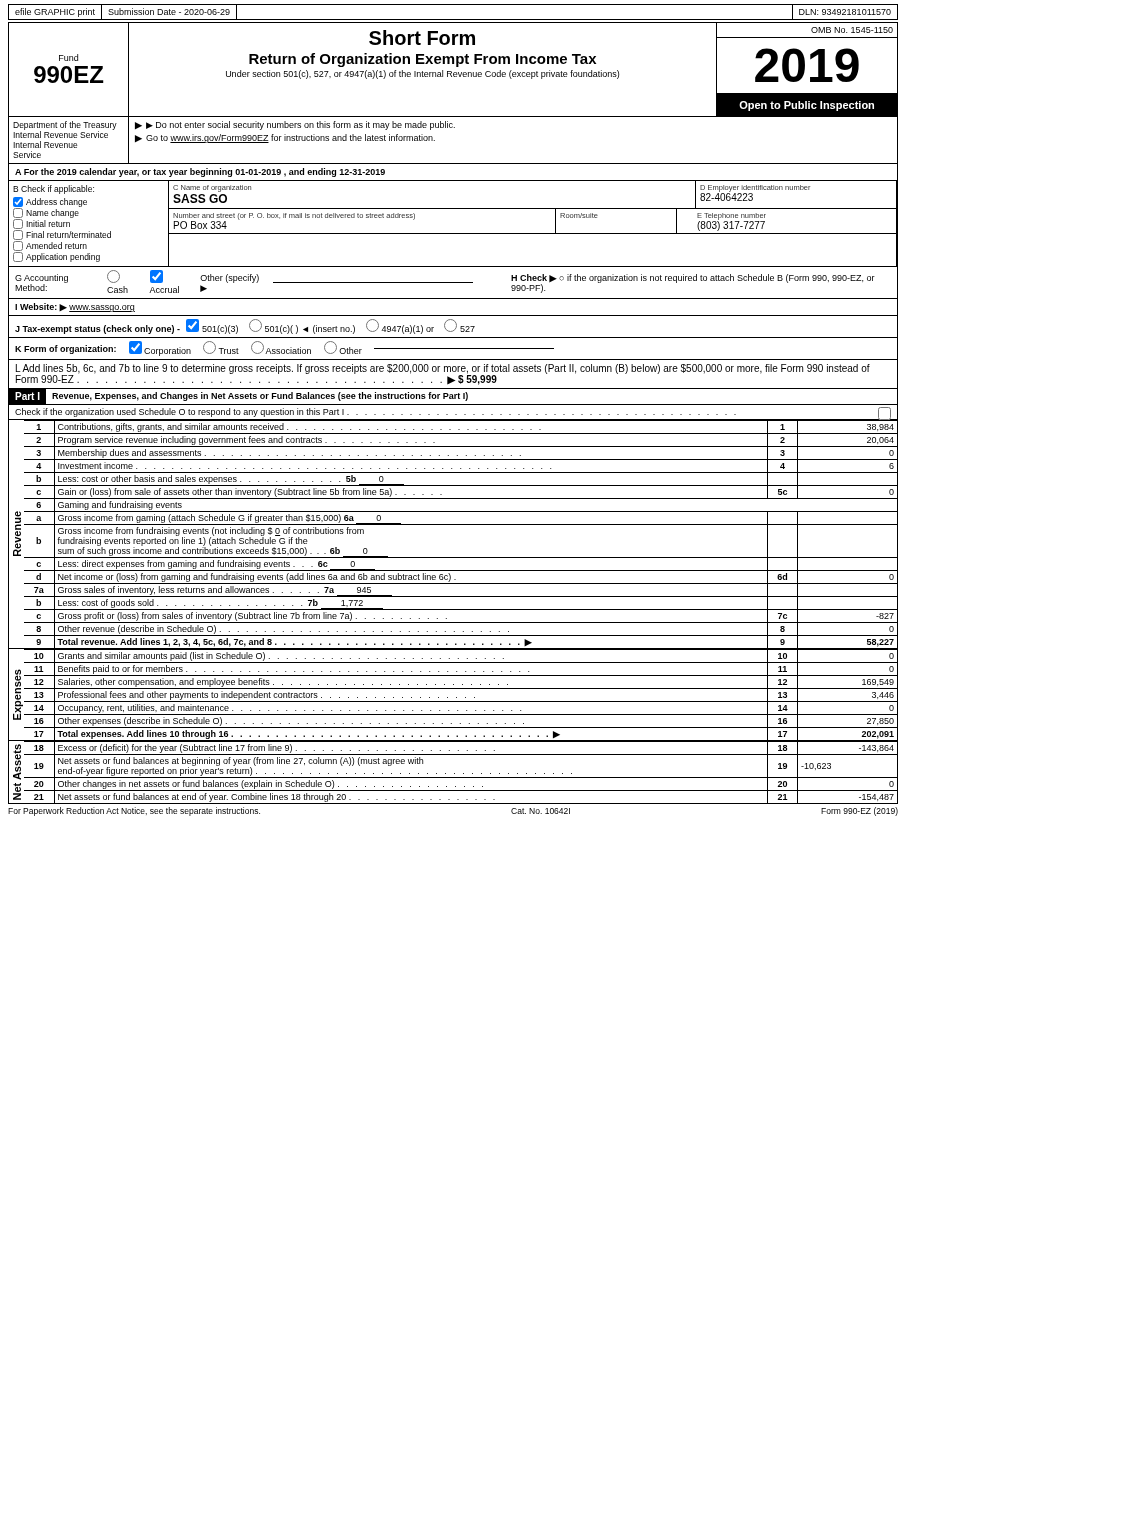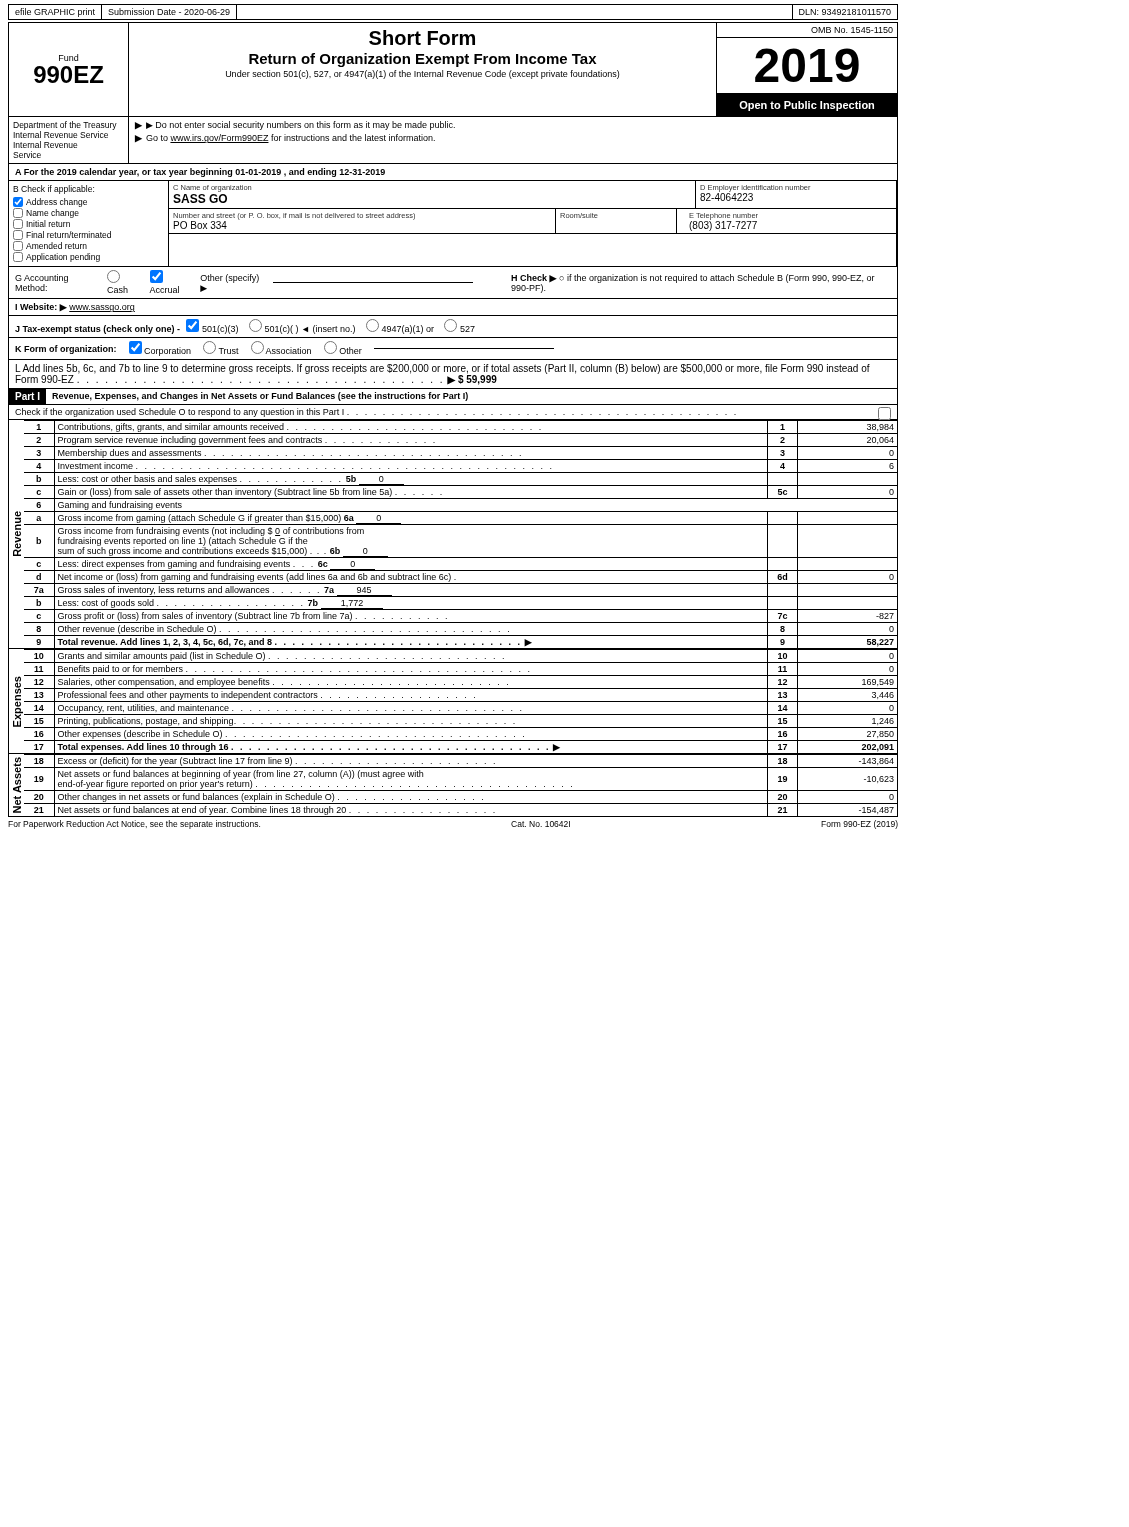--- a/index.html
+++ b/index.html
@@ -393,21 +393,21 @@
       </div>
       <div class="org-address-row">
         <div class="address-box">
           <div class="label-small">Number and street (or P. O. box, if mail is not delivered to street address)</div>
           <div>PO Box 334</div>
         </div>
         <div class="room-box">
           <div class="label-small">Room/suite</div>
           <div></div>
         </div>
-        <div style="width:220px;border-left:1px solid #000;padding:2px 12px;">
+        <div style="width:220px;border-left:1px solid #000;padding:2px 20px;">
           <div class="label-small">E Telephone number</div>
           <div>(803) 317-7277</div>
         </div>
       </div>
     </div>
   </div>
 
   <div class="accounting-row">
     <span>G Accounting Method:</span>
     <span>
@@ -660,26 +660,20 @@
         <td style="width:30px;text-align:center;font-weight:bold;">13</td>
         <td style="width:100px;text-align:right;">3,446</td>
       </tr>
       <tr>
         <td style="width:30px;text-align:center;font-weight:bold;border-left:none;">14</td>
         <td>Occupancy, rent, utilities, and maintenance <span style="letter-spacing:2px;">. . . . . . . . . . . . . . . . . . . . . . . . . . . . . . . . .</span></td>
         <td style="width:30px;text-align:center;font-weight:bold;">14</td>
         <td style="width:100px;text-align:right;">0</td>
       </tr>
       <tr>
-        <td style="width:30px;text-align:center;font-weight:bold;border-left:none;">15</td>
-        <td>Printing, publications, postage, and shipping<span style="letter-spacing:2px;">. . . . . . . . . . . . . . . . . . . . . . . . . . . . . . . .</span></td>
-        <td style="width:30px;text-align:center;font-weight:bold;">15</td>
-        <td style="width:100px;text-align:right;">1,246</td>
-      </tr>
-      <tr>
         <td style="width:30px;text-align:center;font-weight:bold;border-left:none;">16</td>
         <td>Other expenses (describe in Schedule O) <span style="letter-spacing:2px;">. . . . . . . . . . . . . . . . . . . . . . . . . . . . . . . . . .</span></td>
         <td style="width:30px;text-align:center;font-weight:bold;">16</td>
         <td style="width:100px;text-align:right;">27,850</td>
       </tr>
       <tr style="font-weight:bold;">
         <td style="width:30px;text-align:center;font-weight:bold;border-left:none;">17</td>
         <td><strong>Total expenses.</strong> Add lines 10 through 16 <span style="letter-spacing:2px;">. . . . . . . . . . . . . . . . . . . . . . . . . . . . . . . . . . . .</span> ▶</td>
         <td style="width:30px;text-align:center;font-weight:bold;">17</td>
         <td style="width:100px;text-align:right;">202,091</td>
@@ -697,21 +691,21 @@
           <tr>
         <td style="width:30px;text-align:center;font-weight:bold;border-left:none;">18</td>
         <td>Excess or (deficit) for the year (Subtract line 17 from line 9) <span style="letter-spacing:2px;">. . . . . . . . . . . . . . . . . . . . . . .</span></td>
         <td style="width:30px;text-align:center;font-weight:bold;">18</td>
         <td style="width:100px;text-align:right;">-143,864</td>
       </tr>
       <tr>
         <td style="width:30px;text-align:center;font-weight:bold;border-left:none;">19</td>
         <td>Net assets or fund balances at beginning of year (from line 27, column (A)) (must agree with<br>end-of-year figure reported on prior year's return) <span style="letter-spacing:2px;">. . . . . . . . . . . . . . . . . . . . . . . . . . . . . . . . . . . .</span></td>
         <td style="width:30px;text-align:center;font-weight:bold;">19</td>
-        <td style="width:100px;text-align:right;">-10,623</td>
+        <td style="width:100px;text-align:left;">-10,623</td>
       </tr>
       <tr>
         <td style="width:30px;text-align:center;font-weight:bold;border-left:none;">20</td>
         <td>Other changes in net assets or fund balances (explain in Schedule O) <span style="letter-spacing:2px;">. . . . . . . . . . . . . . . . .</span></td>
         <td style="width:30px;text-align:center;font-weight:bold;">20</td>
         <td style="width:100px;text-align:right;">0</td>
       </tr>
       <tr>
         <td style="width:30px;text-align:center;font-weight:bold;border-left:none;">21</td>
         <td>Net assets or fund balances at end of year. Combine lines 18 through 20 <span style="letter-spacing:2px;">. . . . . . . . . . . . . . . . .</span></td>

